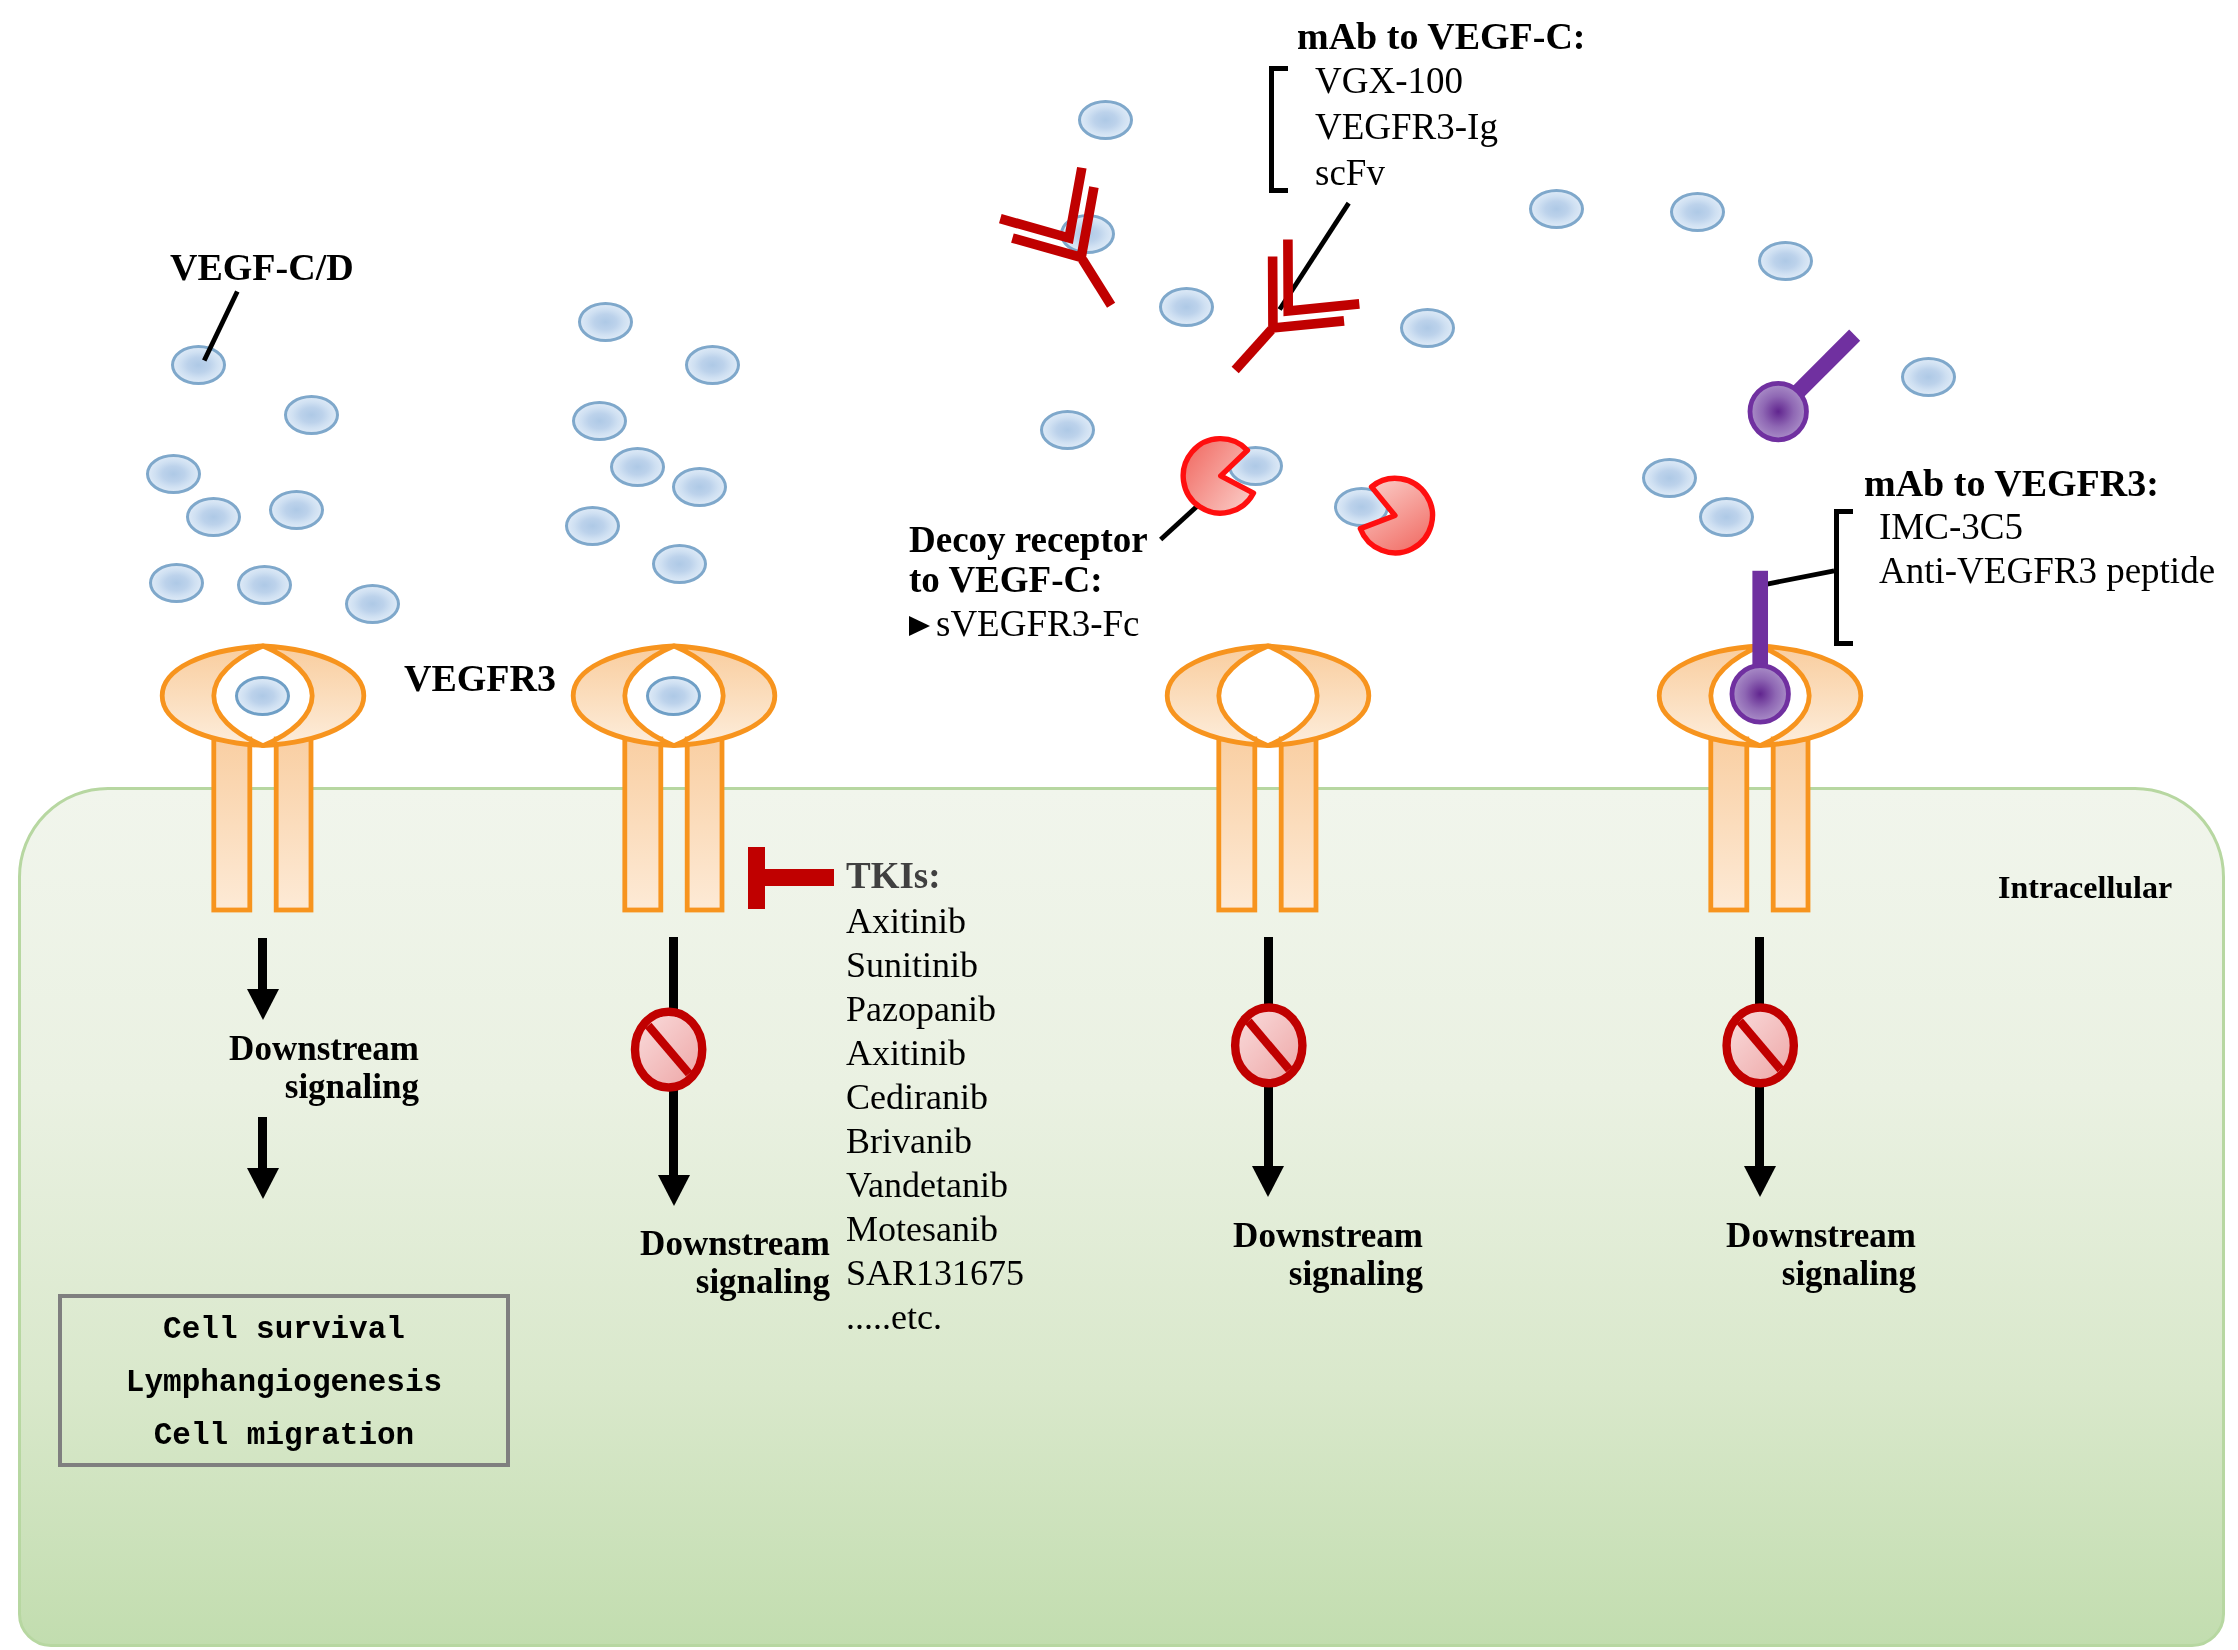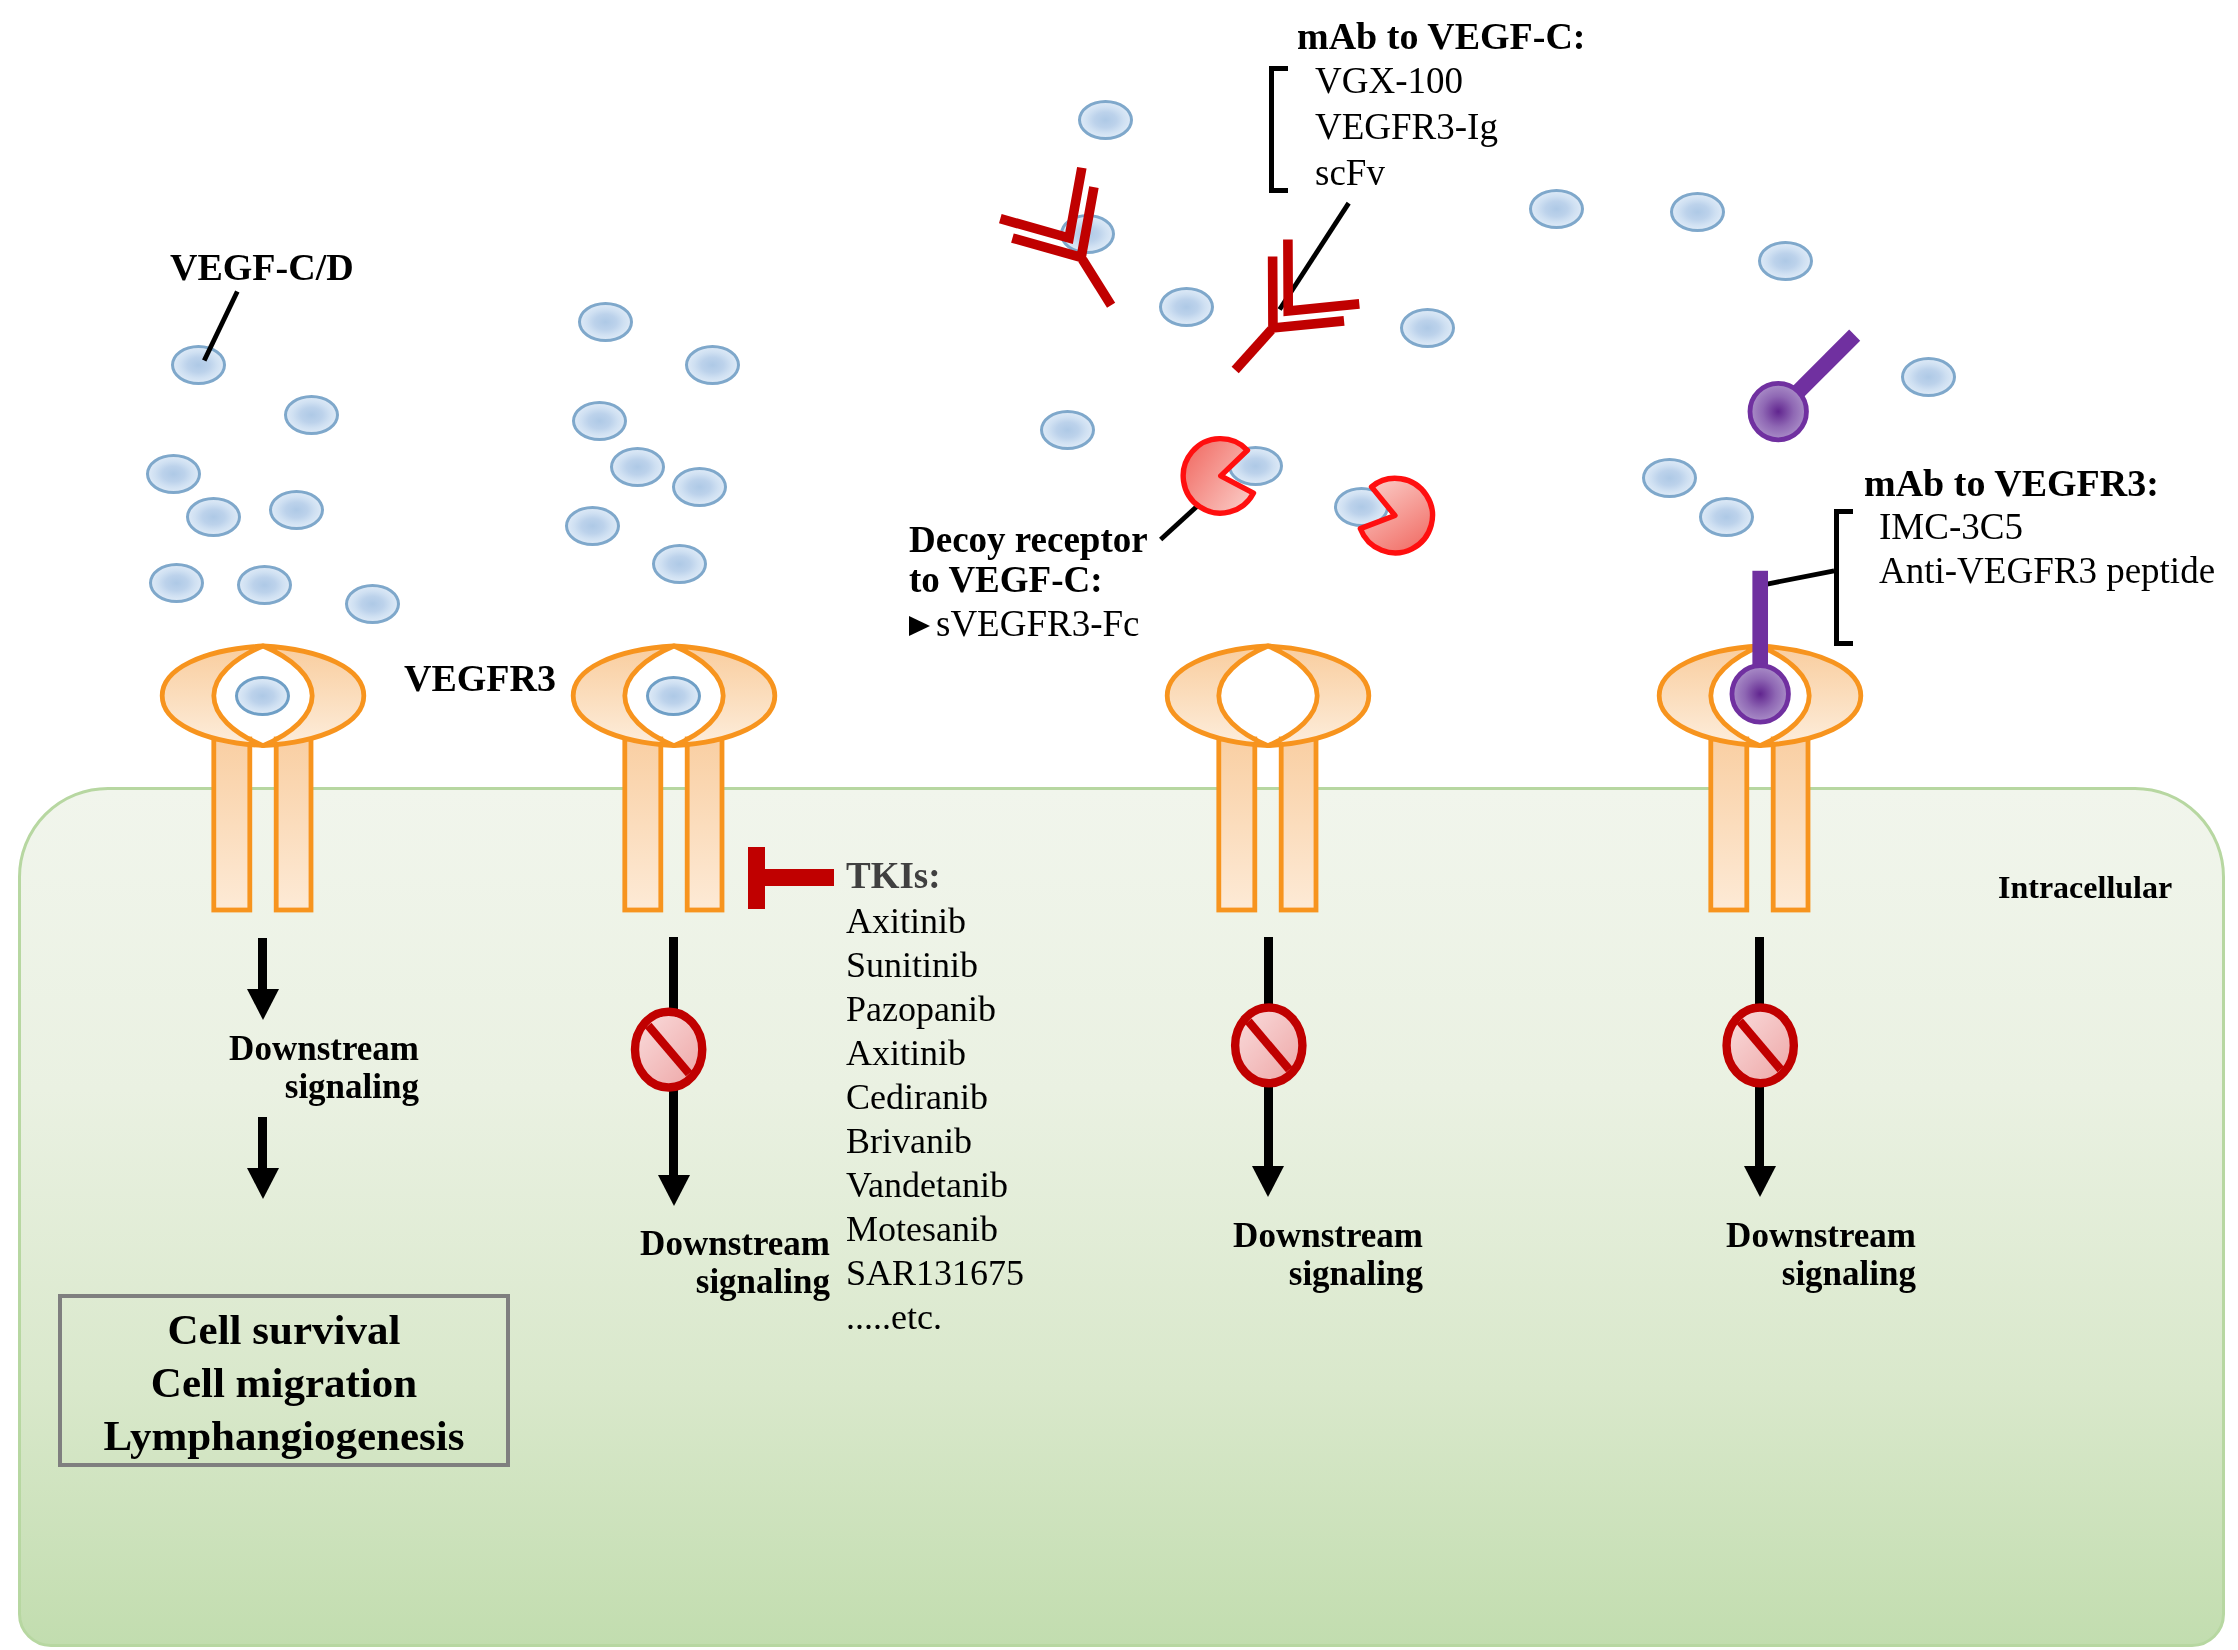--- a/index.html
+++ b/index.html
@@ -37,21 +37,21 @@
   .tki-title{font-size:37px;font-weight:bold;color:#404040;white-space:nowrap;z-index:5;}
   .tki-items{font-size:36px;line-height:44px;white-space:nowrap;z-index:5;}
   .decoy{font-size:37px;line-height:40px;white-space:nowrap;z-index:5;}
   .decoy .bold{font-weight:bold;}
   .downstream{width:312px;text-align:right;font-size:35px;line-height:38px;font-weight:bold;z-index:5;}
   .bracket{width:14.4px;border-left:5.4px solid #000;border-top:5.4px solid #000;border-bottom:5.4px solid #000;z-index:5;}
   #outcome-box{
     left:58px;top:1294px;width:444px;height:165px;border:4.2px solid #7f7f7f;
     box-sizing:content-box;z-index:5;text-align:center;
   }
-  #outcome-box .line{font-size:43px;font-weight:bold;line-height:53px;}
+  #outcome-box .line{font-size:31px;font-weight:bold;line-height:53px;font-family:Liberation Mono, monospace;}
   #outcome-box .pad{height:4.8px;}
   .tri-bullet{display:inline-block;width:0;height:0;border-left:21.6px solid #000;
     border-top:10.8px solid transparent;border-bottom:10.8px solid transparent;margin-right:6px;}
   #overlay{left:0;top:0;z-index:4;pointer-events:none;}
 </style>
 </head>
 <body>
 
 <div id="canvas">
 
@@ -252,18 +252,18 @@
     <div>signaling</div>
   </div>
   <div class="abs downstream" style="left:1604px;top:1217px">
     <div>Downstream</div>
     <div>signaling</div>
   </div>
 
   <div id="outcome-box" class="abs">
     <div class="pad"></div>
     <div class="line">Cell survival</div>
+    <div class="line">Lymphangiogenesis</div>
     <div class="line">Cell migration</div>
-    <div class="line">Lymphangiogenesis</div>
   </div>
 
 </div>
 
 
 </body></html>

